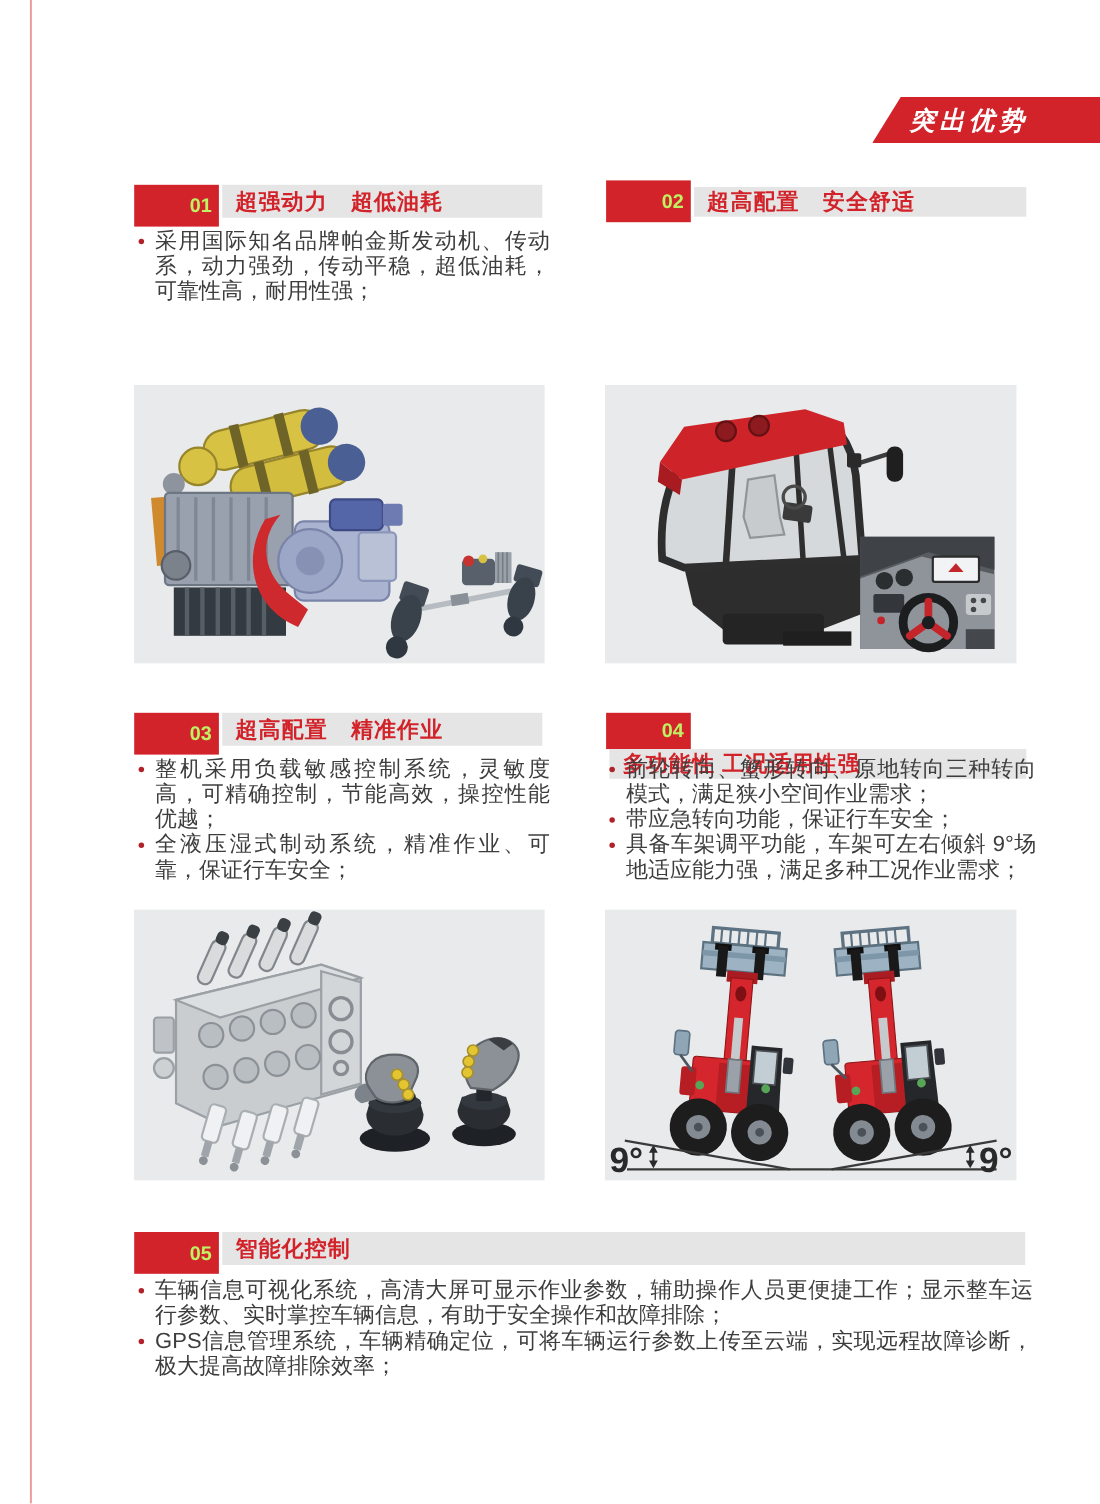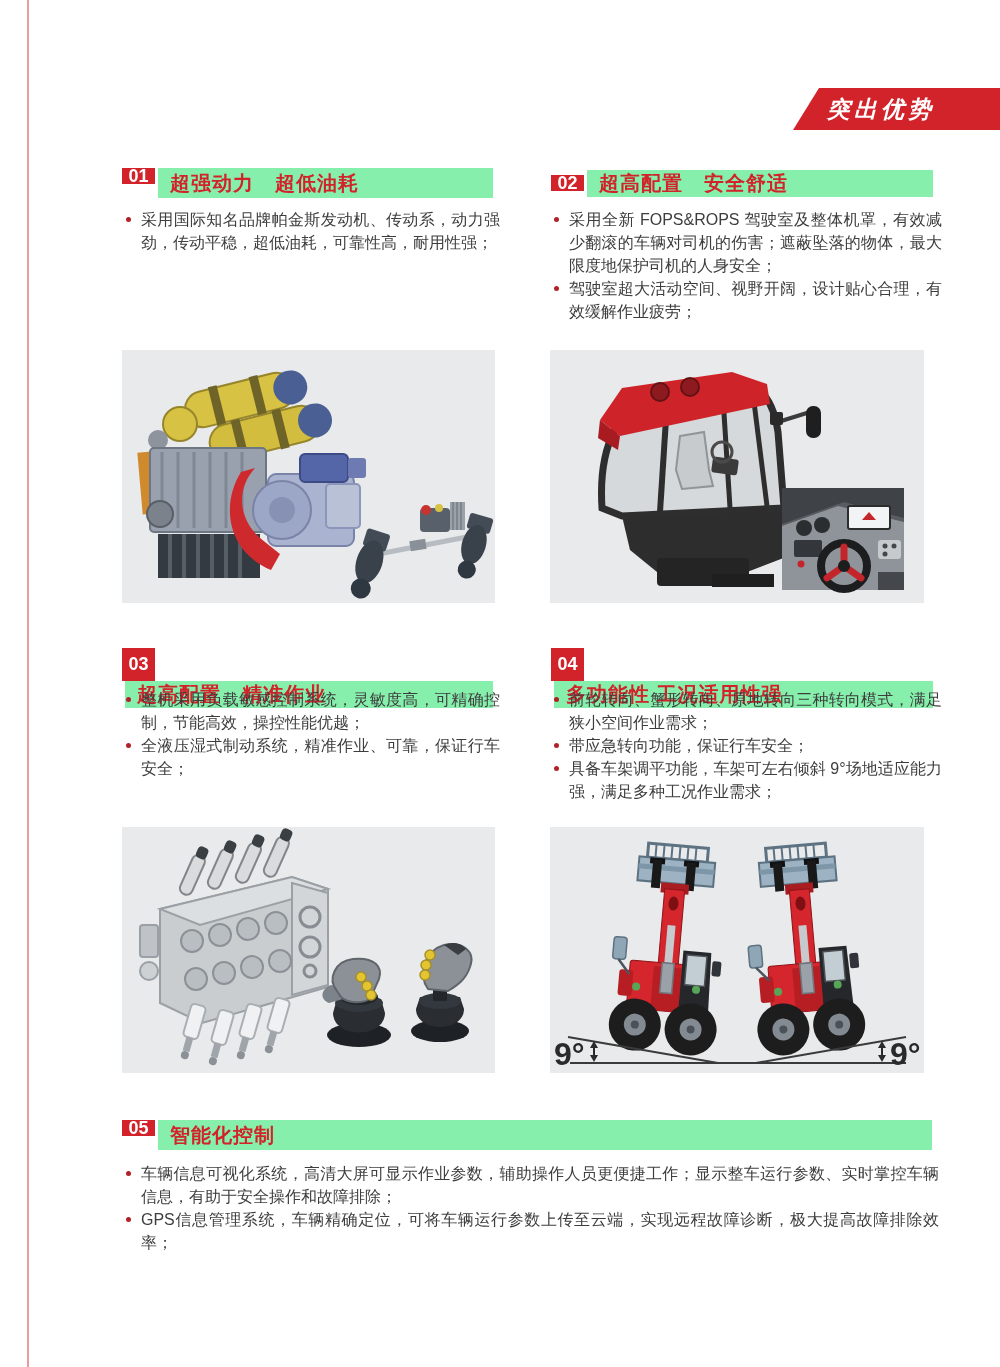--- a/index.html
+++ b/index.html
@@ -16,30 +16,30 @@
     display:flex; align-items:center;
   }
   .banner .banner-text {
     color:#ffffff; font-weight:bold; font-style:italic; font-size:23px;
     letter-spacing:4px; padding-left:34px; line-height:1;
   }
 
   
   .sec-header { position:absolute; height:30px; display:flex; }
   .sec-num {
-    width:33px; height:16px; background:#d2232a; color:#ffffff; font-weight:bold;
-    font-size:18px; display:flex; align-items:center; justify-content:center; flex:0 0 33px;
-  }
-  .sec-bar { flex:1; background:#86efac; margin-left:3px; display:flex; align-items:center; }
+    width:33px; height:38px; background:#d2232a; color:#bef264; font-weight:bold;
+    font-size:18px; display:flex; align-items:center; justify-content:center; flex:0 0 33px;padding-left:44px;
+  }
+  .sec-bar { flex:1; background:#e5e5e5; margin-left:3px; display:flex; align-items:center; }
   .sec-title { color:#d2232a; font-weight:bold; font-size:20px; padding-left:12px; letter-spacing:1px; white-space:nowrap; }
 
   
   .bullets { position:absolute; }
   .bullet {
-    position:relative; padding-left:19px; font-size:16px; line-height:23px;
+    position:relative; padding-left:19px; font-size:20px; line-height:23px;
     color:#3d3d3d; text-align:justify;
   }
   .bullet::before {
     content:""; position:absolute; left:4px; top:9px; width:5px; height:5px;
     border-radius:50%; background:#b12228;
   }
 
   .figure { position:absolute; background:#e9eaeb; }
   .figure svg { display:block; width:100%; height:100%; }
 </style>
@@ -61,24 +61,20 @@
   </div>
   <div class="bullets" style="left:95px; top:208px; width:378px;">
     <div class="bullet">采用国际知名品牌帕金斯发动机、传动系，动力强劲，传动平稳，超低油耗，可靠性高，耐用性强；</div>
   </div>
 
   <div class="sec-header" style="left:524px; top:168px; width:382px;align-items:center;">
     <div class="sec-num">02</div>
     <div class="sec-bar">
       <span class="sec-title">超高配置　安全舒适</span>
     </div>
-  </div>
-  <div class="bullets" style="left:523px; top:208px; width:392px;">
-    <div class="bullet">采用全新 FOPS&amp;ROPS 驾驶室及整体机罩，有效减少翻滚的车辆对司机的伤害；遮蔽坠落的物体，最大限度地保护司机的人身安全；</div>
-    <div class="bullet">驾驶室超大活动空间、视野开阔，设计贴心合理，有效缓解作业疲劳；</div>
   </div>
 
   <div class="figure" style="left:95px; top:350px; width:373px; height:253px;">
     <svg viewBox="0 0 373 253">
       <rect width="373" height="253" fill="#e9eaeb"></rect>
 
       <g transform="translate(8,6)">
         <g transform="rotate(-14 120 60)">
           <rect x="58" y="24" width="112" height="36" rx="18" fill="#d8c244" stroke="#97852b" stroke-width="2"></rect>
           <rect x="86" y="22" width="9" height="40" fill="#6f6427"></rect>
@@ -167,21 +163,21 @@
         <circle cx="62" cy="78" r="6" fill="#1b1d1f"></circle>
         <rect x="96" y="52" width="23" height="19" rx="3" fill="#c6cacd"></rect>
         <circle cx="103" cy="58" r="2.5" fill="#44484c"></circle>
         <circle cx="112" cy="58" r="2.5" fill="#44484c"></circle>
         <circle cx="103" cy="66" r="2.5" fill="#44484c"></circle>
         <rect x="96" y="84" width="26" height="18" fill="#44484c"></rect>
       </g>
     </svg>
   </div>
 
-  <div class="sec-header" style="left:95px; top:648px; width:371px;flex-direction:column;">
+  <div class="sec-header" style="left:95px; top:648px; width:371px;">
     <div class="sec-num">03</div>
     <div class="sec-bar">
       <span class="sec-title">超高配置　精准作业</span>
     </div>
   </div>
   <div class="bullets" style="left:95px; top:688px; width:378px;">
     <div class="bullet">整机采用负载敏感控制系统，灵敏度高，可精确控制，节能高效，操控性能优越；</div>
     <div class="bullet">全液压湿式制动系统，精准作业、可靠，保证行车安全；</div>
   </div>
 

